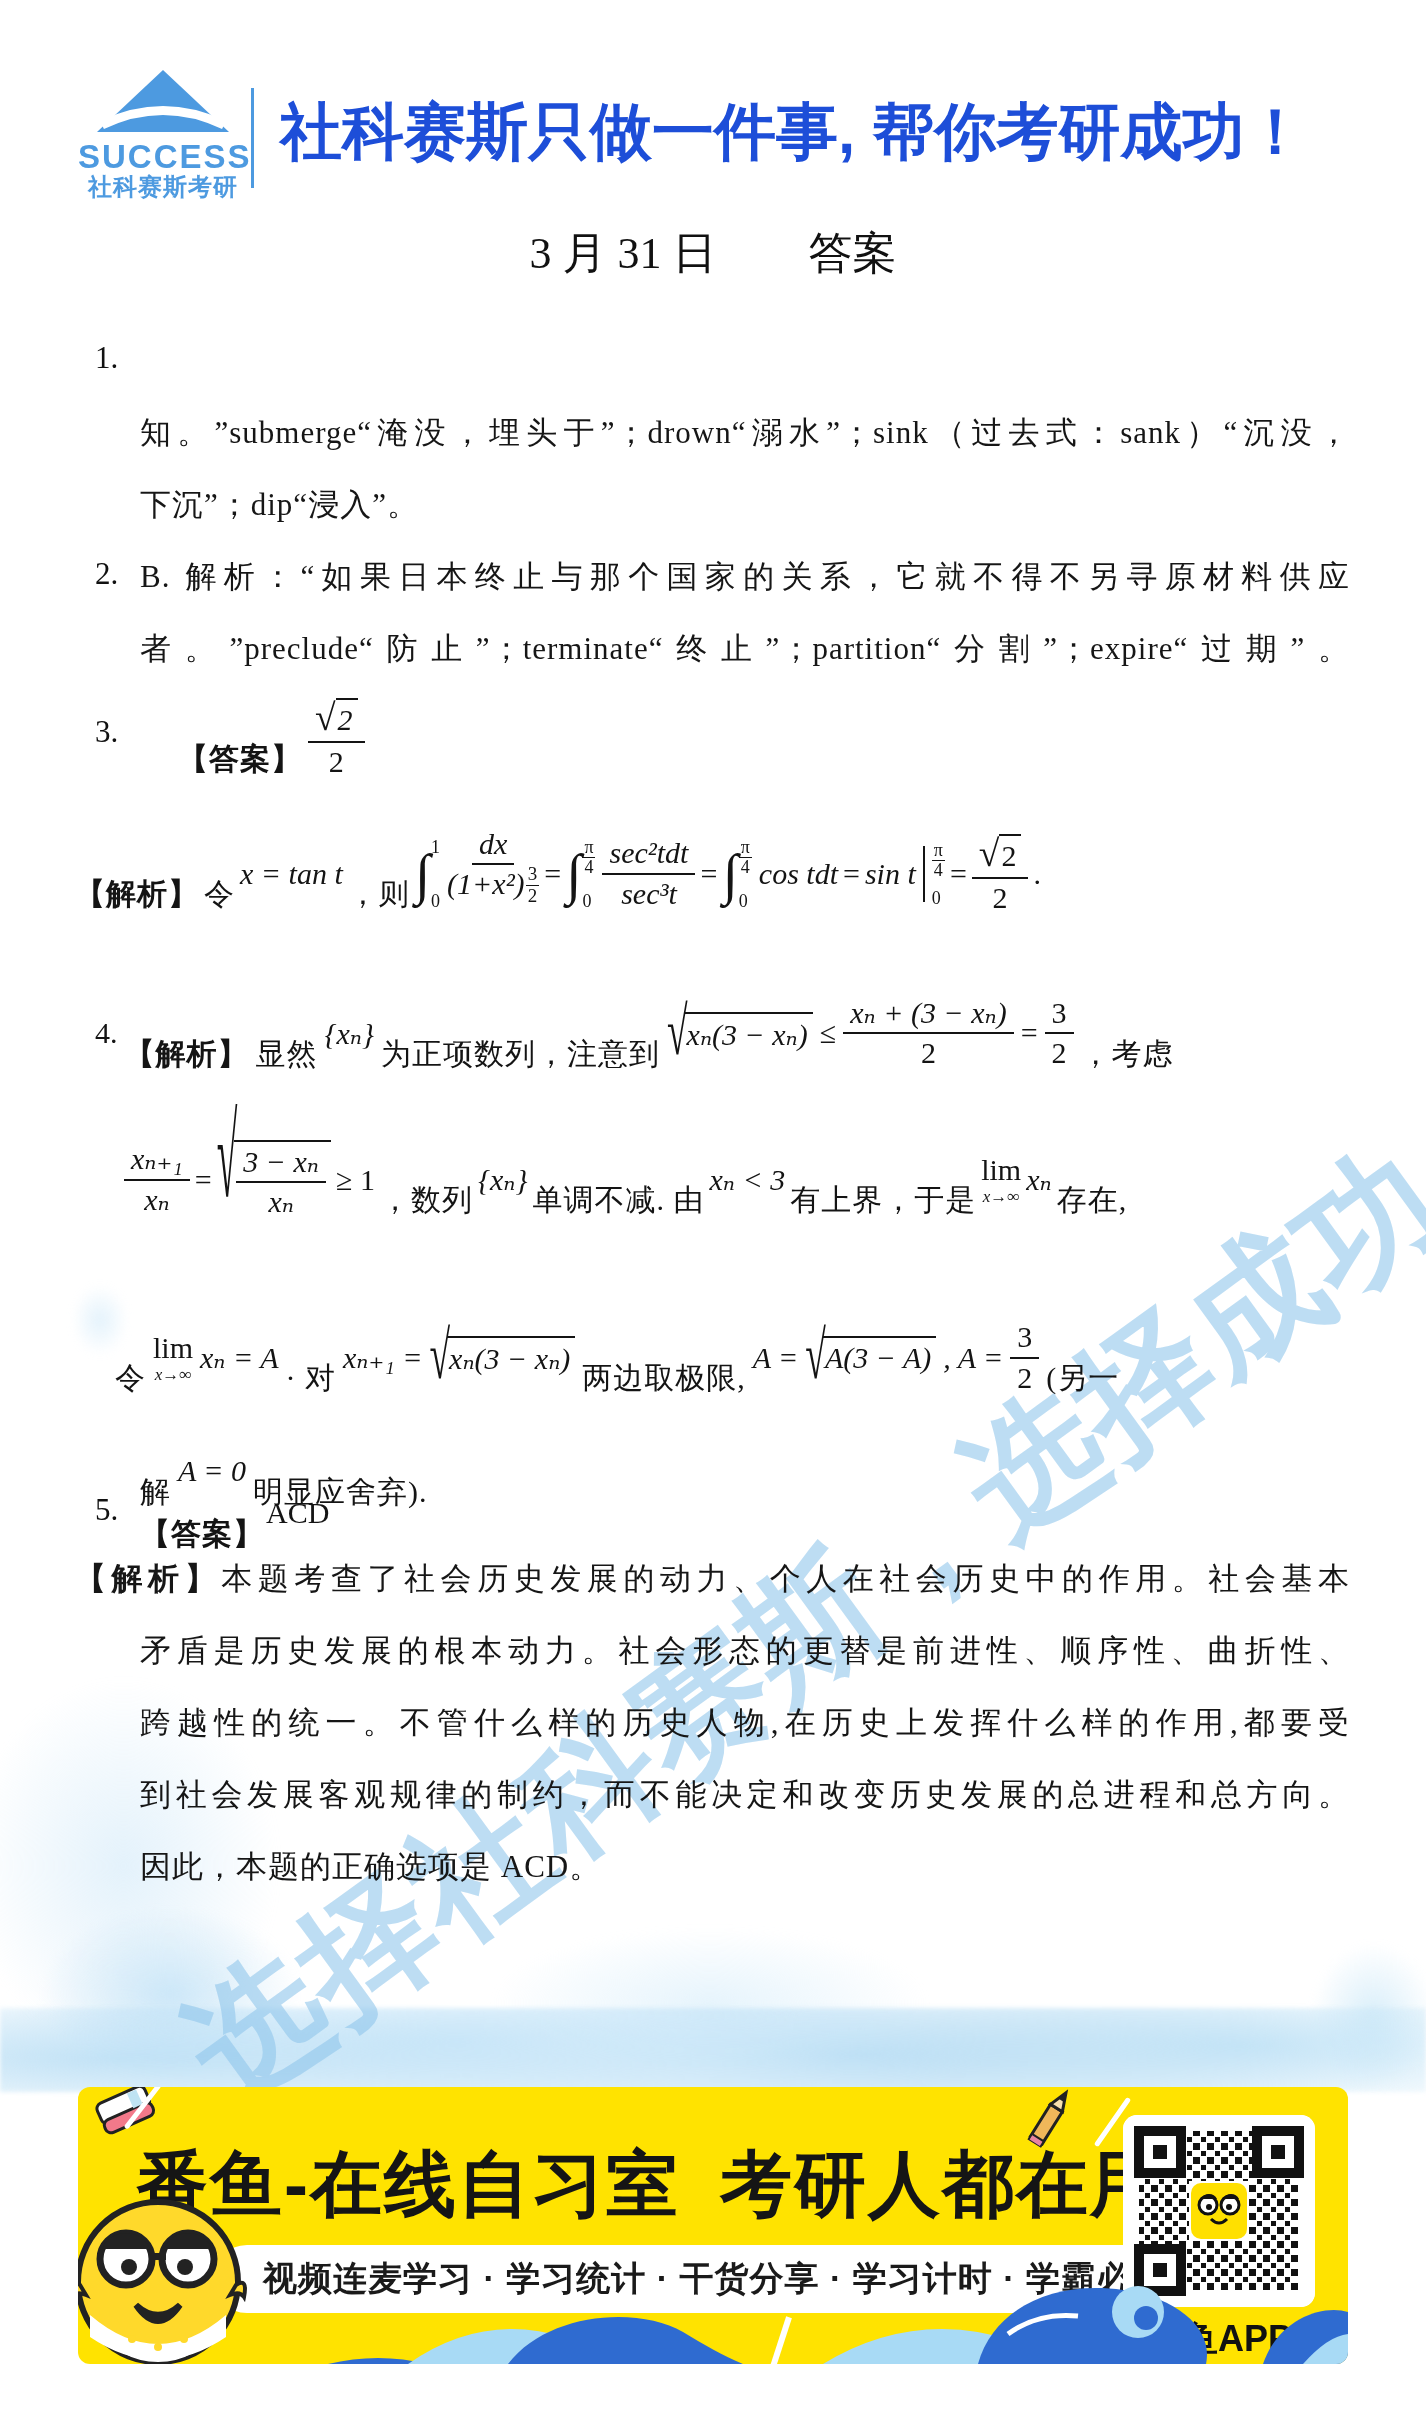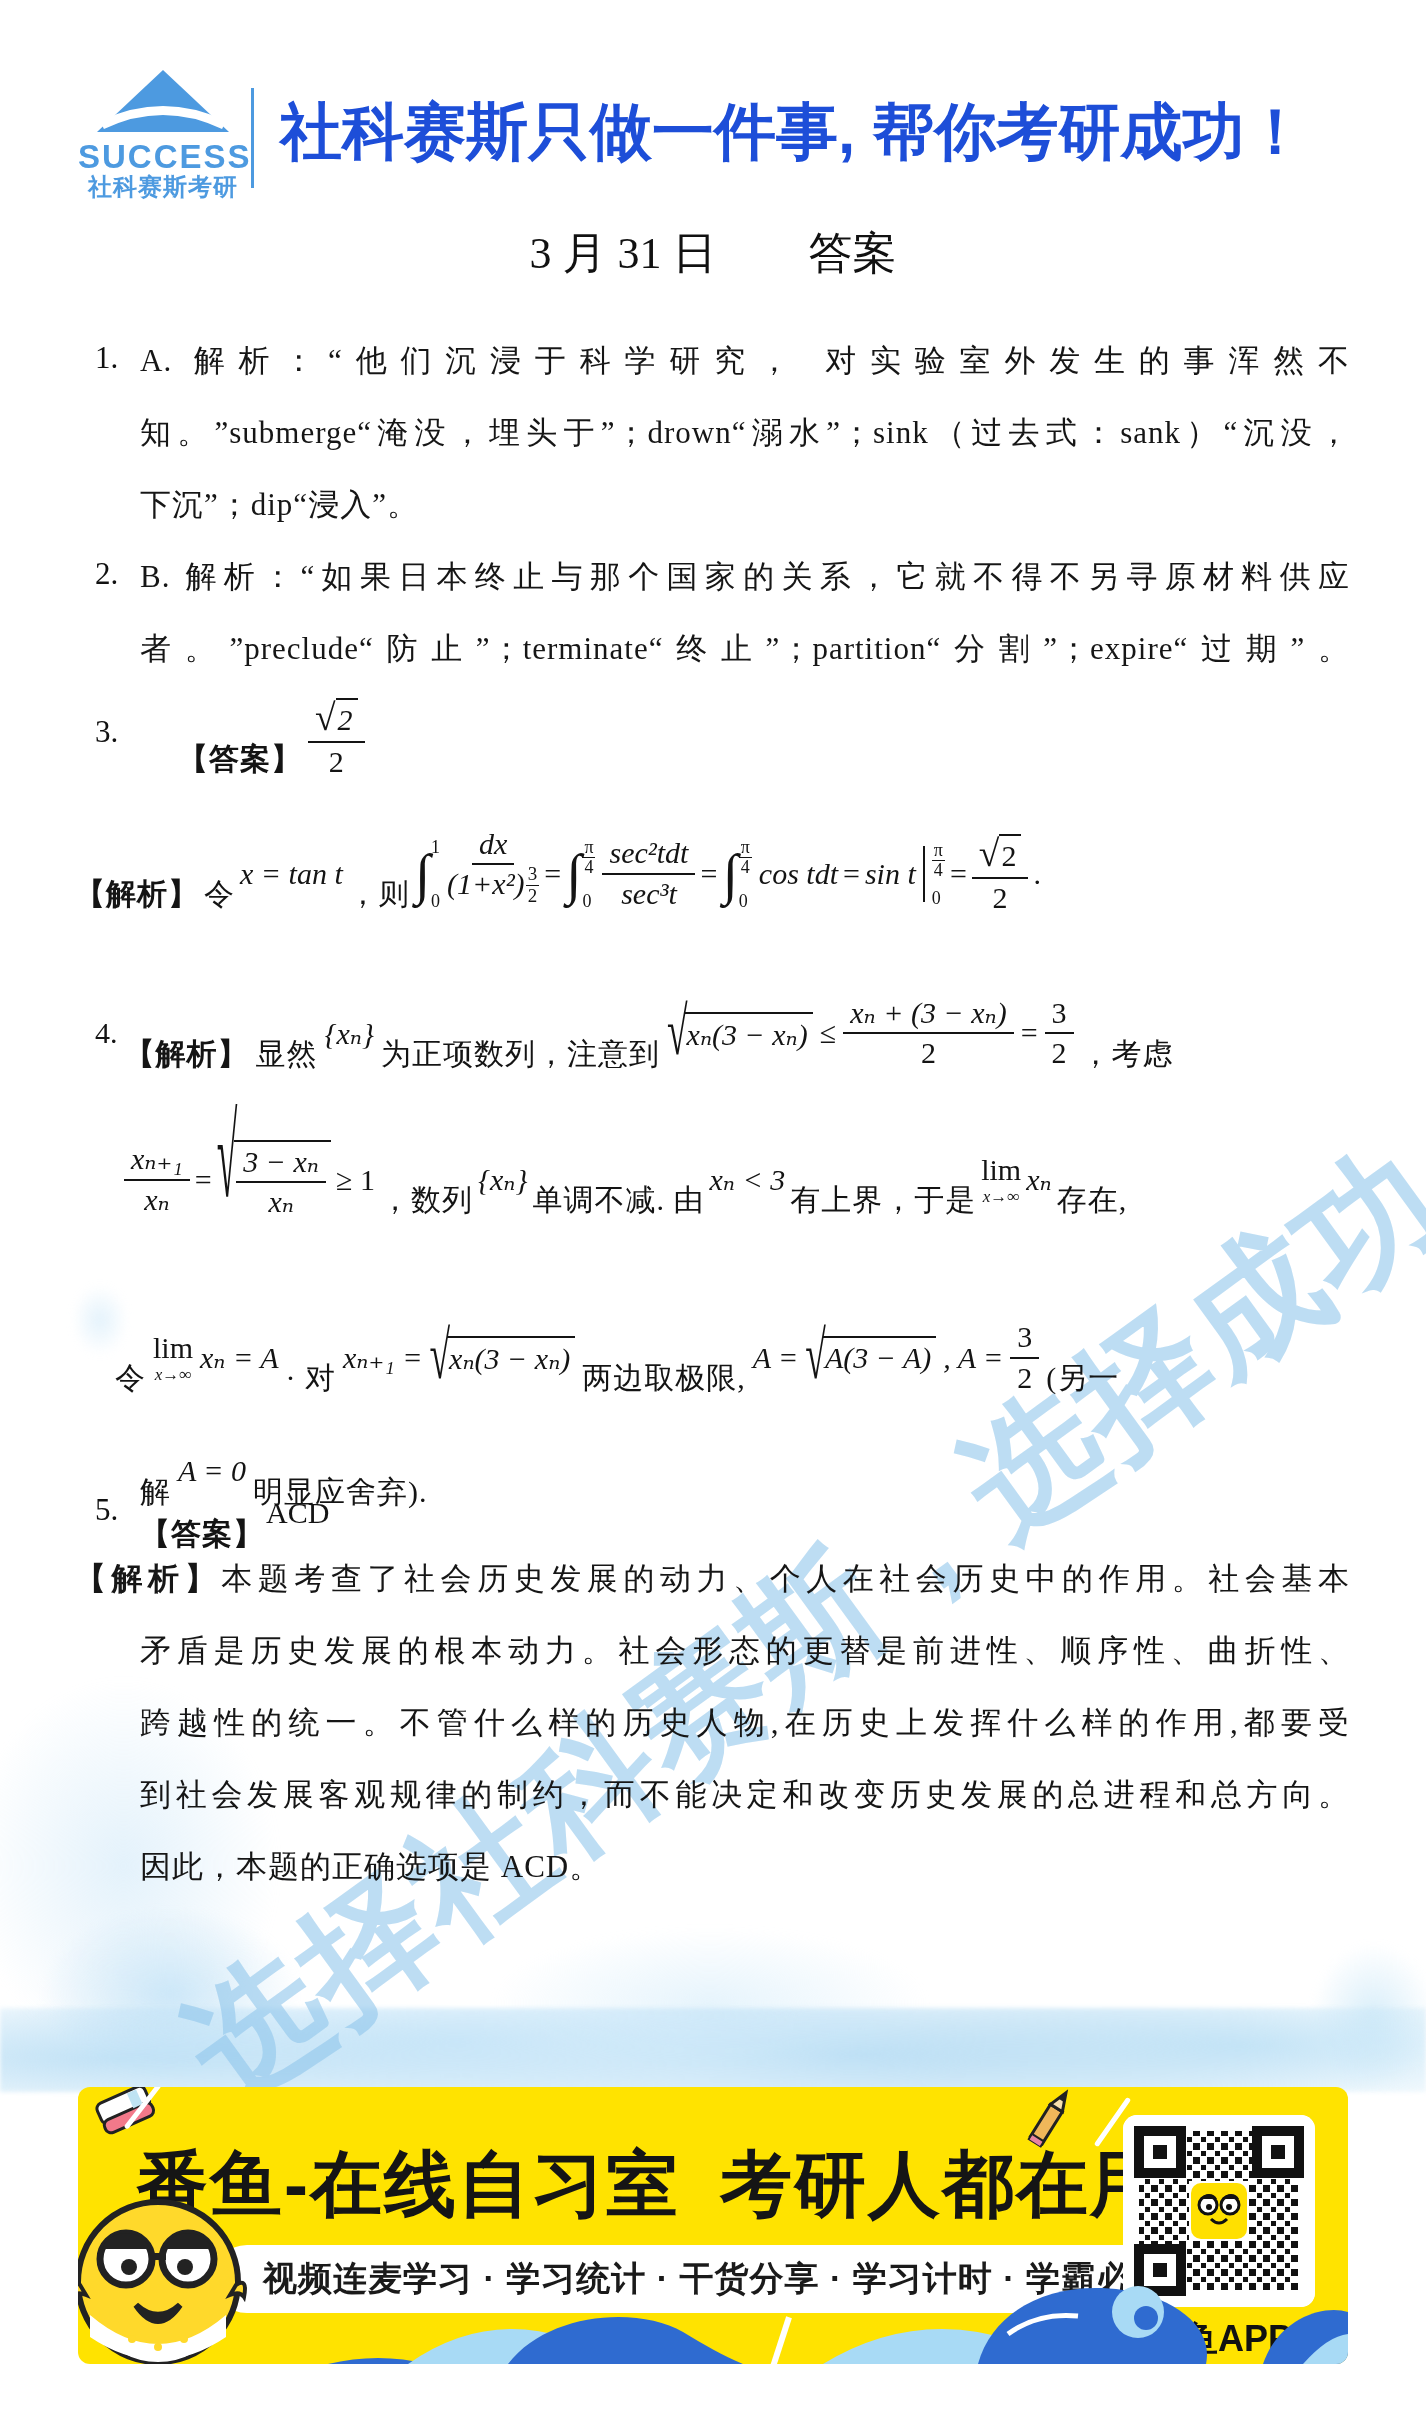--- a/index.html
+++ b/index.html
@@ -123,21 +123,20 @@
     <div class="brandsub">社科赛斯考研</div>
   </div>
   <div class="hdivider"></div>
   <div class="slogan">社科赛斯只做一件事, 帮你考研成功！</div>
 
   <div class="doc-title">
     <span>3 月 31 日</span><span class="gap"></span><span>答案</span>
   </div>
 
   <span class="qnum" style="top:340px">1.</span>
-  <div class="line" style="top:340px">A. 解析：“他们沉浸于科学研究， 对实验室外发生的事浑然不</div>
   <div class="line" style="top:412px">知。”submerge“淹没，埋头于”；drown“溺水”；sink（过去式：sank）“沉没，</div>
   <div class="line last" style="top:484px">下沉”；dip“浸入”。</div>
 
   <span class="qnum" style="top:556px">2.</span>
   <div class="line" style="top:556px">B. 解析：“如果日本终止与那个国家的关系，它就不得不另寻原材料供应</div>
   <div class="line" style="top:628px">者。”preclude“防止”；terminate“终止”；partition“分割”；expire“过期”。</div>
 
   <span class="qnum" style="top:714px">3.</span>
   <div class="frow" style="left:178px;top:688px;height:100px">
     <span class="lbl cn">【答案】</span>

